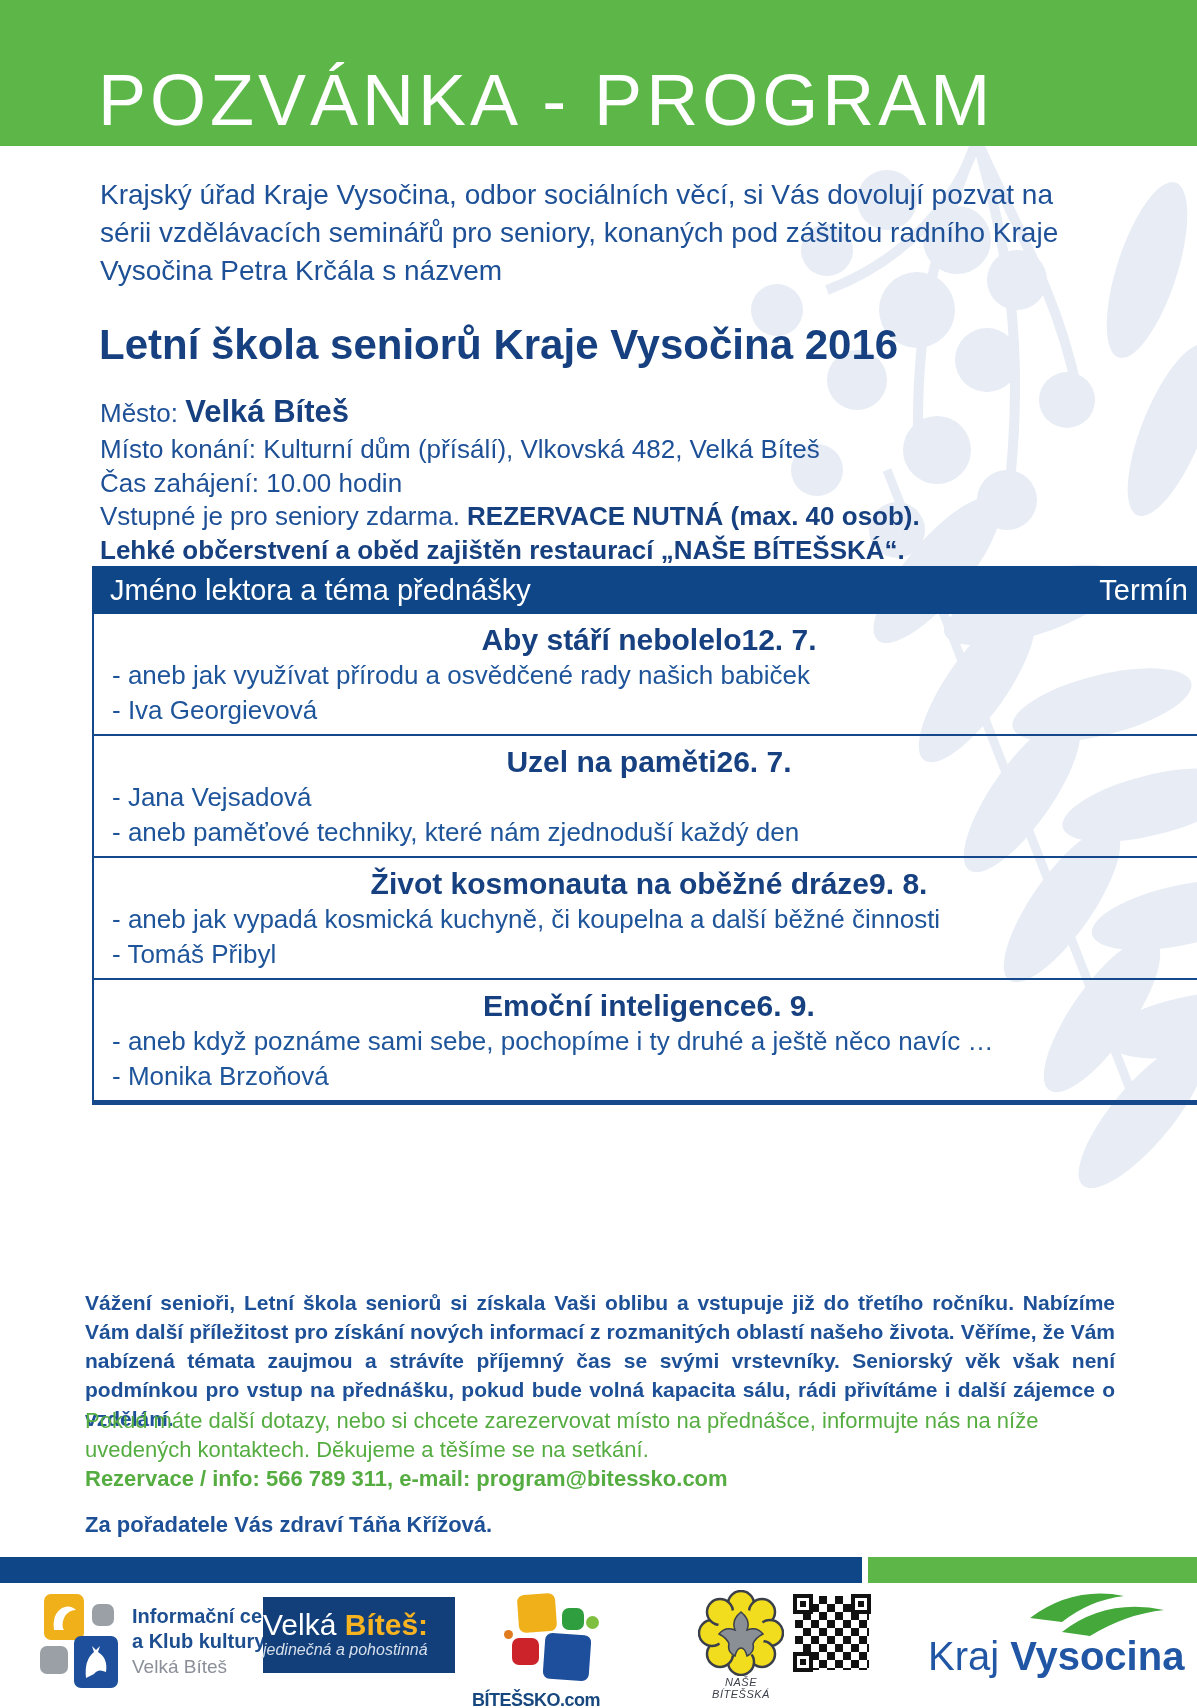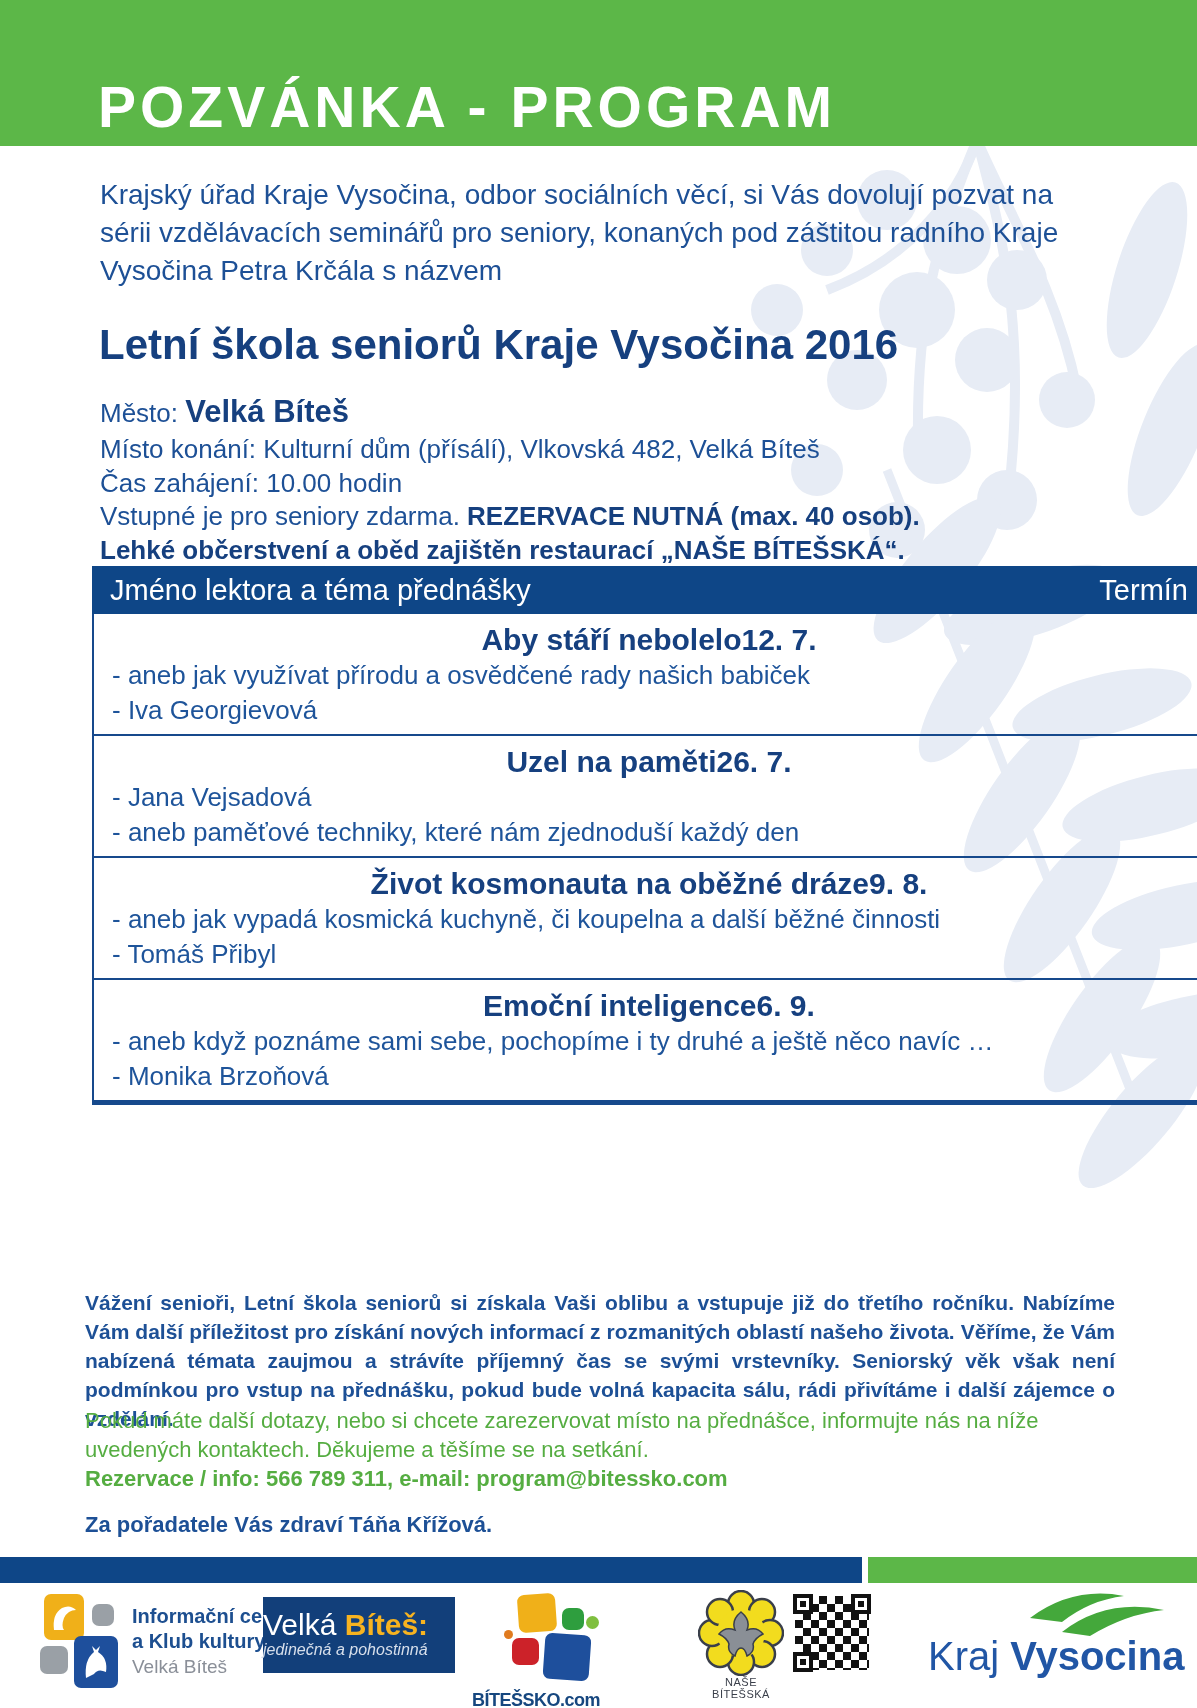--- a/index.html
+++ b/index.html
@@ -3,21 +3,21 @@
 <meta charset="utf-8">
 <style>
   html,body{margin:0;padding:0;background:#ffffff;}
   .page{position:relative;width:1197px;height:1708px;background:#fff;overflow:hidden;
         font-family:"Liberation Sans",sans-serif;color:#1d5096;}
   
   .watermark{position:absolute;left:677px;top:140px;z-index:0;pointer-events:none;}
   
   .banner{position:absolute;left:0;top:0;width:100%;height:146px;background:#5cb748;
           display:flex;align-items:flex-end;z-index:2;}
-  .banner h1{margin:0 0 10px 98px;font-size:57px;line-height:1;font-weight:700;
+  .banner h1{margin:0 0 10px 98px;font-size:72px;line-height:1;font-weight:400;
              color:#ffffff;letter-spacing:4px;white-space:nowrap;text-align:right;}
   
   .intro{position:absolute;left:100px;top:176px;width:1010px;margin:0;
          font-size:28px;line-height:38px;font-weight:400;color:#1d5096;z-index:1;}
   .event-title{position:absolute;left:99px;top:322px;margin:0;font-size:42px;line-height:1.1;
                font-weight:700;color:#16407f;z-index:1;white-space:nowrap;}
   
   .details{position:absolute;left:100px;top:392px;z-index:1;font-size:26px;line-height:33.5px;}
   .details .cityline{line-height:40px;}
   .details .cityline strong{font-size:31px;color:#16407f;}
@@ -57,21 +57,21 @@
   .logo-vb{position:absolute;left:263px;top:9px;width:192px;height:76px;background:#123f7a;
            display:flex;flex-direction:column;align-items:flex-start;justify-content:center;}
   .vb-line1{font-size:30px;line-height:30px;color:#fff;white-space:nowrap;}
   .vb-line1 b{color:#f7b320;}
   .vb-line2{font-size:16px;font-style:italic;color:#d7dfeb;line-height:20px;}
   .logo-bt{position:absolute;left:468px;top:2px;display:flex;align-items:center;flex-direction:column;}
   .bt-tiles{position:relative;width:96px;height:100px;}
   .bt-text{margin-left:4px;}
   .bt-name{font-size:18px;font-weight:700;color:#16477f;letter-spacing:-0.5px;}
   .bt-tag{font-size:8.5px;font-weight:700;color:#16477f;}
-  .logo-nb{position:absolute;left:698px;top:2px;width:86px;text-align:center;}
+  .logo-nb{position:absolute;left:698px;top:2px;width:86px;text-align:center;font-style:italic;}
   .nb-text{font-size:11px;color:#3a3f4a;letter-spacing:0.5px;margin-top:-4px;}
   .qr{position:absolute;left:795px;top:8px;width:74px;height:74px;background:#fff;
       background-image:linear-gradient(45deg,#111 25%,transparent 25%,transparent 75%,#111 75%),
                        linear-gradient(45deg,#111 25%,transparent 25%,transparent 75%,#111 75%);
       background-size:16px 16px;background-position:0 0,8px 8px;}
   .finder{position:absolute;width:20px;height:20px;background:#fff;border:4px solid #111;
           box-sizing:border-box;}
   .finder::after{content:"";position:absolute;left:3px;top:3px;width:6px;height:6px;background:#111;}
   .f-tl{left:-2px;top:-2px;} .f-tr{right:-2px;top:-2px;} .f-bl{left:-2px;bottom:-2px;}
   .logo-kv{position:absolute;left:928px;top:0px;width:250px;height:110px;}

